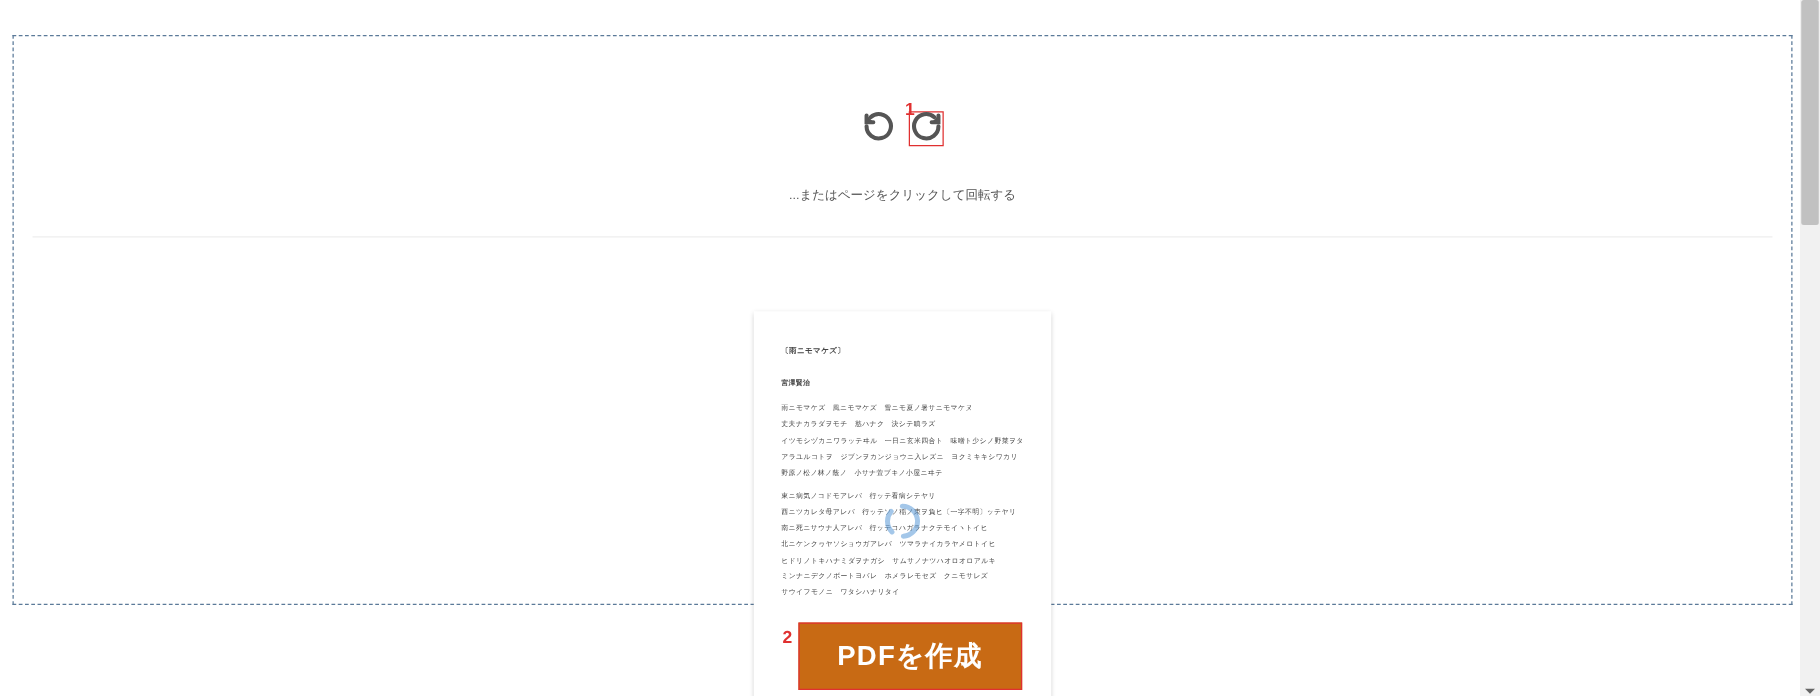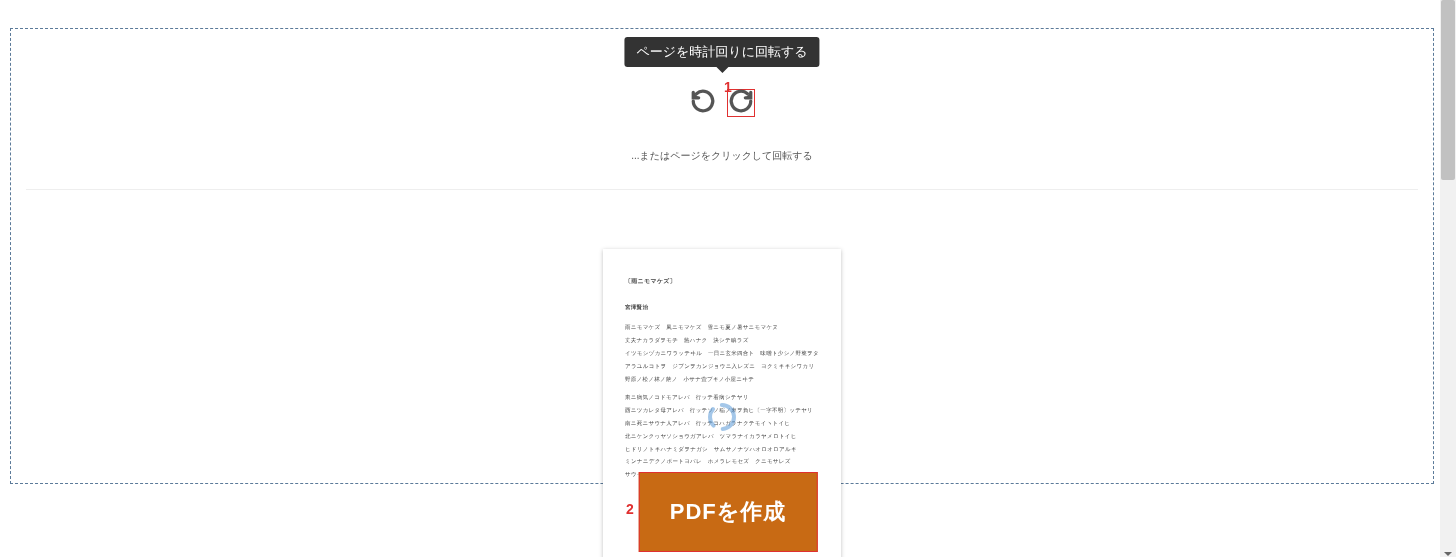--- a/index.html
+++ b/index.html
@@ -126,21 +126,21 @@
     .spinner-overlay svg { opacity: 0.55; }
     .create-btn {
       position: absolute;
       bottom: 5px;
       left: 50%;
       transform: translateX(-50%);
       background: #c86a14;
       color: #ffffff;
       font-size: 22px;
       font-weight: bold;
-      padding: 24px 30px;
+      padding: 11px 30px;
       border: 1.5px solid #e03030;
       cursor: pointer;
       letter-spacing: 1px;
     }
     .scrollbar-track {
       position: absolute;
       top: 0;
       right: 0;
       width: 16px;
       height: 100%;
@@ -171,23 +171,20 @@
   <div class="scrollbar-thumb"></div>
   <div class="scrollbar-arrow-down">
     <svg viewBox="0 0 10 10">
         <path d="M1 3 L5 7 L9 3 Z" fill="#666"></path>
       </svg>
   </div>
 </div>
 
 <div class="dropzone">
 
-  <div class="tooltip">
-    <span>ページを時計回りに回転する</span>
-  </div>
 
   <div class="rotate-controls">
     <div class="rotate-btn">
       <span>
         <svg width="26" height="26" viewBox="0 0 24 24" fill="none" stroke="#555" stroke-width="3" stroke-linecap="round">
           <path d="M3 12a9 9 0 1 0 3-6.7"></path>
           <path d="M3 4v5h5" fill="#555" stroke="none"></path>
           <polyline points="3,4 3,9 8,9" stroke="#555" fill="#555"></polyline>
         </svg>
       </span>

